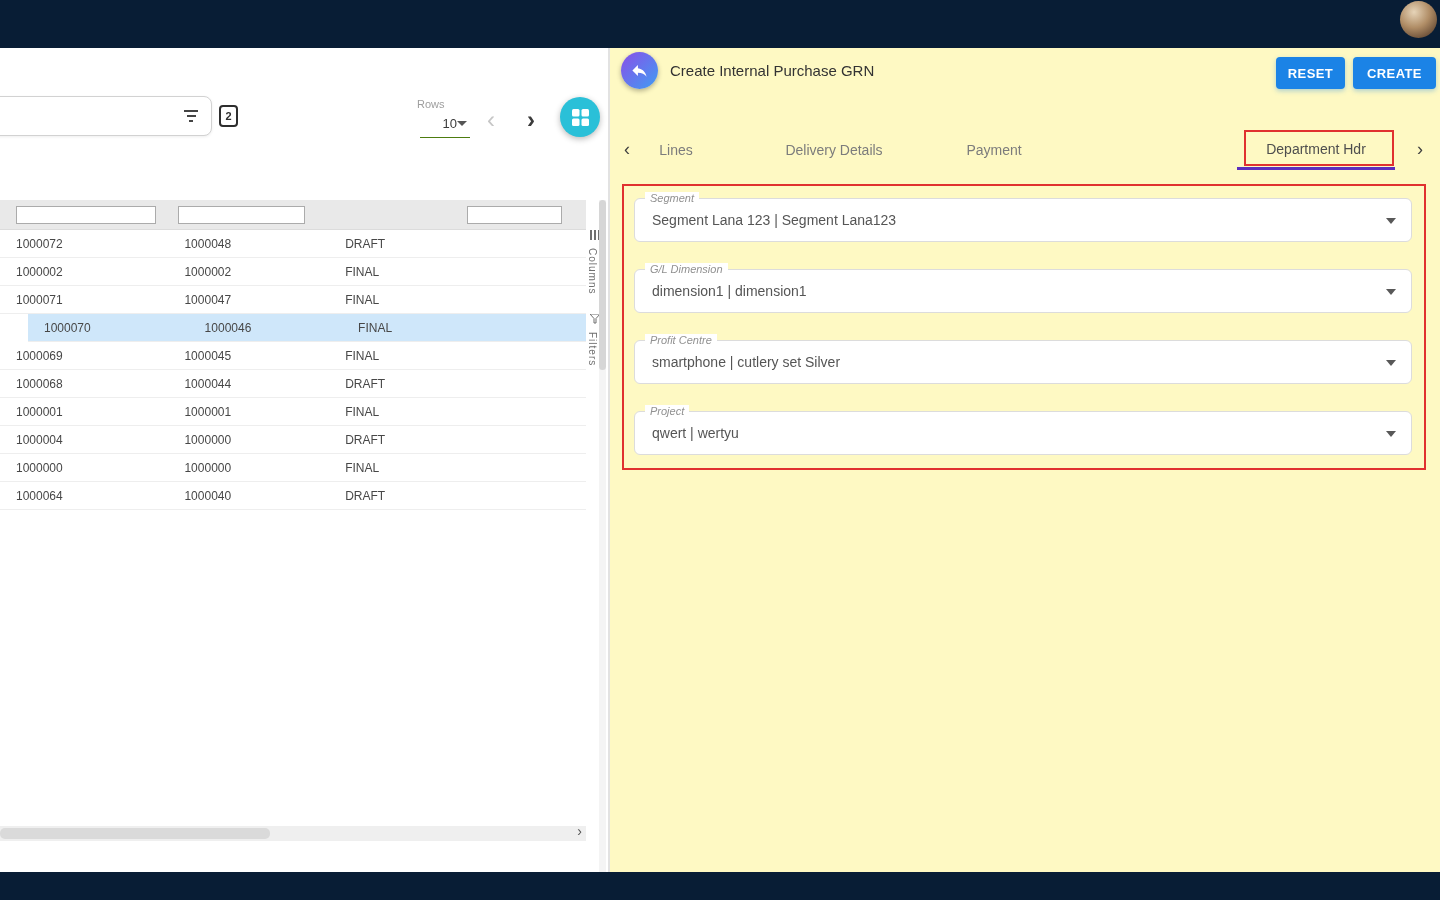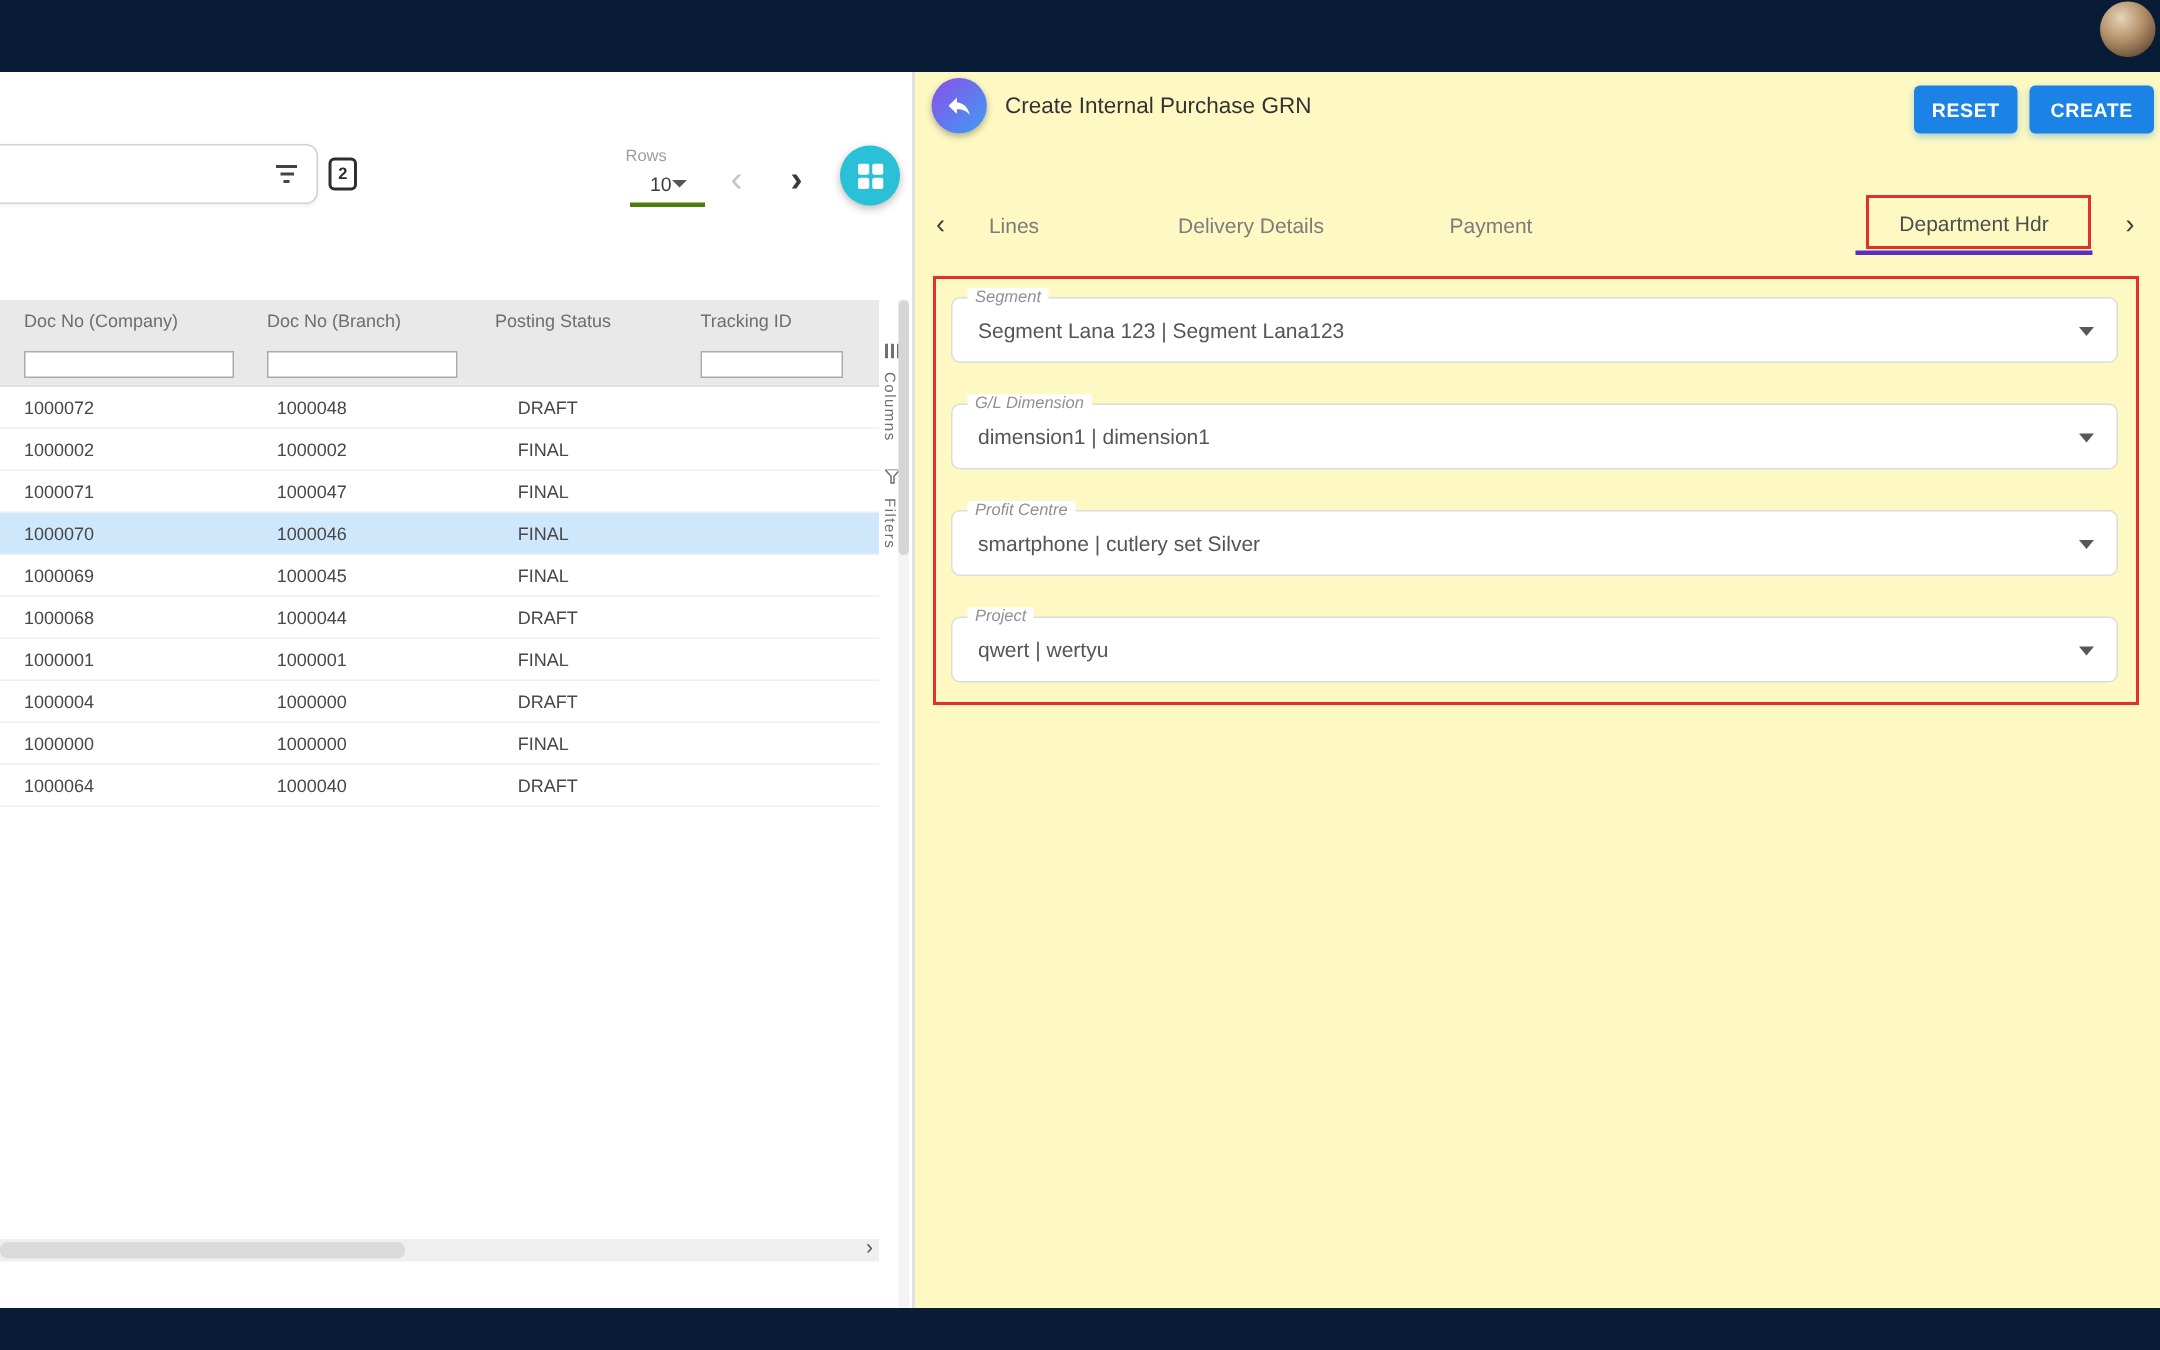--- a/index.html
+++ b/index.html
@@ -36,22 +36,22 @@
   .doc2-icon {
     position:absolute; left:219px; top:57px; width:19px; height:22px;
     border:2px solid #2e2e2e; border-radius:4px; color:#2e2e2e;
     font-size:11px; font-weight:bold; display:flex; align-items:center; justify-content:center;
     cursor:pointer;
   }
 
   .rows-label { position:absolute; left:417px; top:50px; font-size:11px; color:#9e9e9e; }
   .rows-select {
     position:absolute; left:420px; top:64px; width:50px; height:26px;
-    border-bottom:3px solid #4d7c0f; font-size:13px; color:#3c3c3c;
-    display:flex; align-items:center; justify-content:center; padding:0 3px 2px 4px; cursor:pointer;
+    border-bottom:1px solid #4d7c0f; font-size:13px; color:#3c3c3c;
+    display:flex; align-items:center; justify-content:flex-end; padding:0 3px 2px 4px; cursor:pointer;
   }
   .caret-down { width:0; height:0; border-left:5px solid transparent; border-right:5px solid transparent; border-top:5px solid #555; }
 
   .page-prev { position:absolute; left:487px; top:58px; font-size:24px; color:#c6c6c6; cursor:default; }
   .page-next { position:absolute; left:527px; top:58px; font-size:24px; color:#3b3b3b; font-weight:bold; cursor:pointer; }
 
   .grid-btn {
     position:absolute; left:560px; top:49px; width:40px; height:40px; border-radius:50%;
     background:#2ac0d8; box-shadow:0 2px 6px rgba(0,0,0,.28);
     display:flex; align-items:center; justify-content:center; cursor:pointer;
@@ -62,21 +62,21 @@
   .thead { display:flex; height:28px; background:#e9e9e9; align-items:center; font-size:12px; color:#6e6e6e; }
   .tfilter { display:flex; height:30px; background:#e9e9e9; align-items:center; border-bottom:1px solid #dcdcdc; }
   .c1 { width:162px; padding-left:16px; } .c2 { width:152px; padding-left:16px; }
   .c3 { width:137px; padding-left:16px; } .c4 { width:135px; padding-left:16px; }
   .tfilter input {
     height:18px; border:1px solid #ababab; background:#fff; font-size:11px; padding:0 3px; outline:none;
   }
   .fi1 { width:140px; } .fi2 { width:127px; } .fi4 { width:95px; }
   .tr { display:flex; height:28px; align-items:center; font-size:12px; color:#474747;
         background:#fff; border-bottom:1px solid #eeeeee; cursor:pointer;gap:40px; }
-  .tr.selected { background:#cfe7fa; }
+  .tr.selected { background:#cfe7fa;margin-left:28px; }
   .td { overflow:hidden; white-space:nowrap; }
 
   
   .side-tool { position:absolute; width:16px; text-align:center; color:#6f6f6f; cursor:pointer; }
   .side-tool .vtext { writing-mode:vertical-lr; font-size:10px; color:#6f6f6f; margin-top:4px; letter-spacing:1px; }
   .tool-columns { left:587px; top:178px; }
   .tool-filters { left:587px; top:262px; }
 
   .vscroll { position:absolute; left:599px; top:152px; width:7px; height:676px; background:#f4f4f4; }
   .vscroll .thumb { position:absolute; left:0; top:0; width:7px; height:170px; background:#d6d6d6; border-radius:4px; }
@@ -165,26 +165,20 @@
   <div class="grid-btn">
     <svg width="17" height="17" viewBox="0 0 17 17">
       <rect x="0" y="0" width="7.5" height="7.5" rx="1.5" fill="#ffffff"></rect>
       <rect x="9.5" y="0" width="7.5" height="7.5" rx="1.5" fill="#ffffff"></rect>
       <rect x="0" y="9.5" width="7.5" height="7.5" rx="1.5" fill="#ffffff"></rect>
       <rect x="9.5" y="9.5" width="7.5" height="7.5" rx="1.5" fill="#ffffff"></rect>
     </svg>
   </div>
 
   <div class="table">
-    <div class="thead">
-      <div class="c1">Doc No (Company)</div>
-      <div class="c2">Doc No (Branch)</div>
-      <div class="c3">Posting Status</div>
-      <div class="c4">Tracking ID</div>
-    </div>
     <div class="tfilter">
       <div class="c1"><input class="fi1" value="" style=""></div>
       <div class="c2"><input class="fi2" value="" style=""></div>
       <div class="c3"></div>
       <div class="c4"><input class="fi4" value="" style=""></div>
     </div>
 
     <div class="tr">
       <div class="td c1">1000072</div>
       <div class="td c2">1000048</div>

